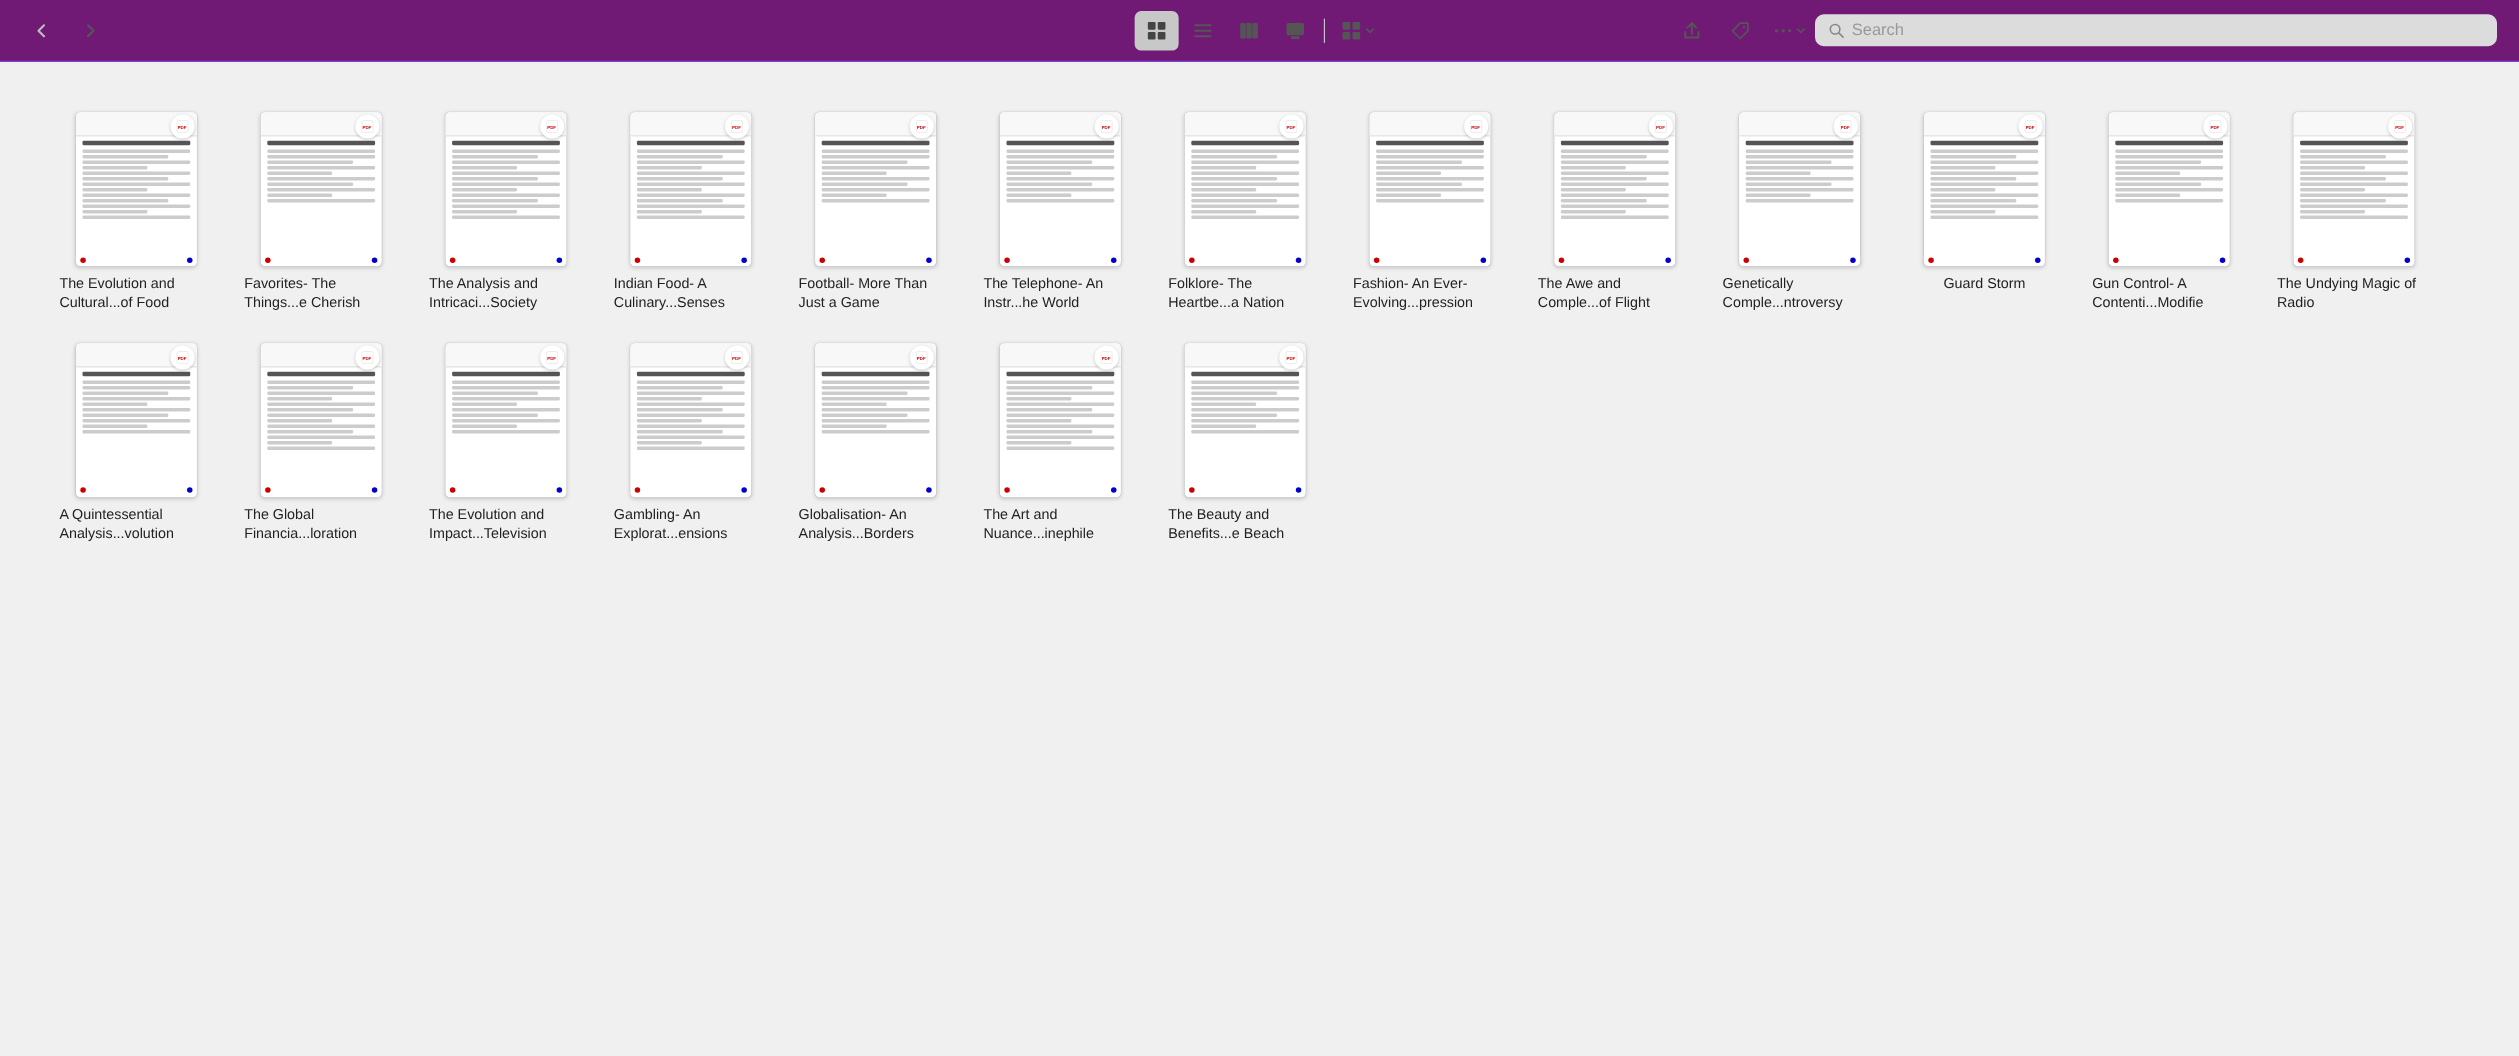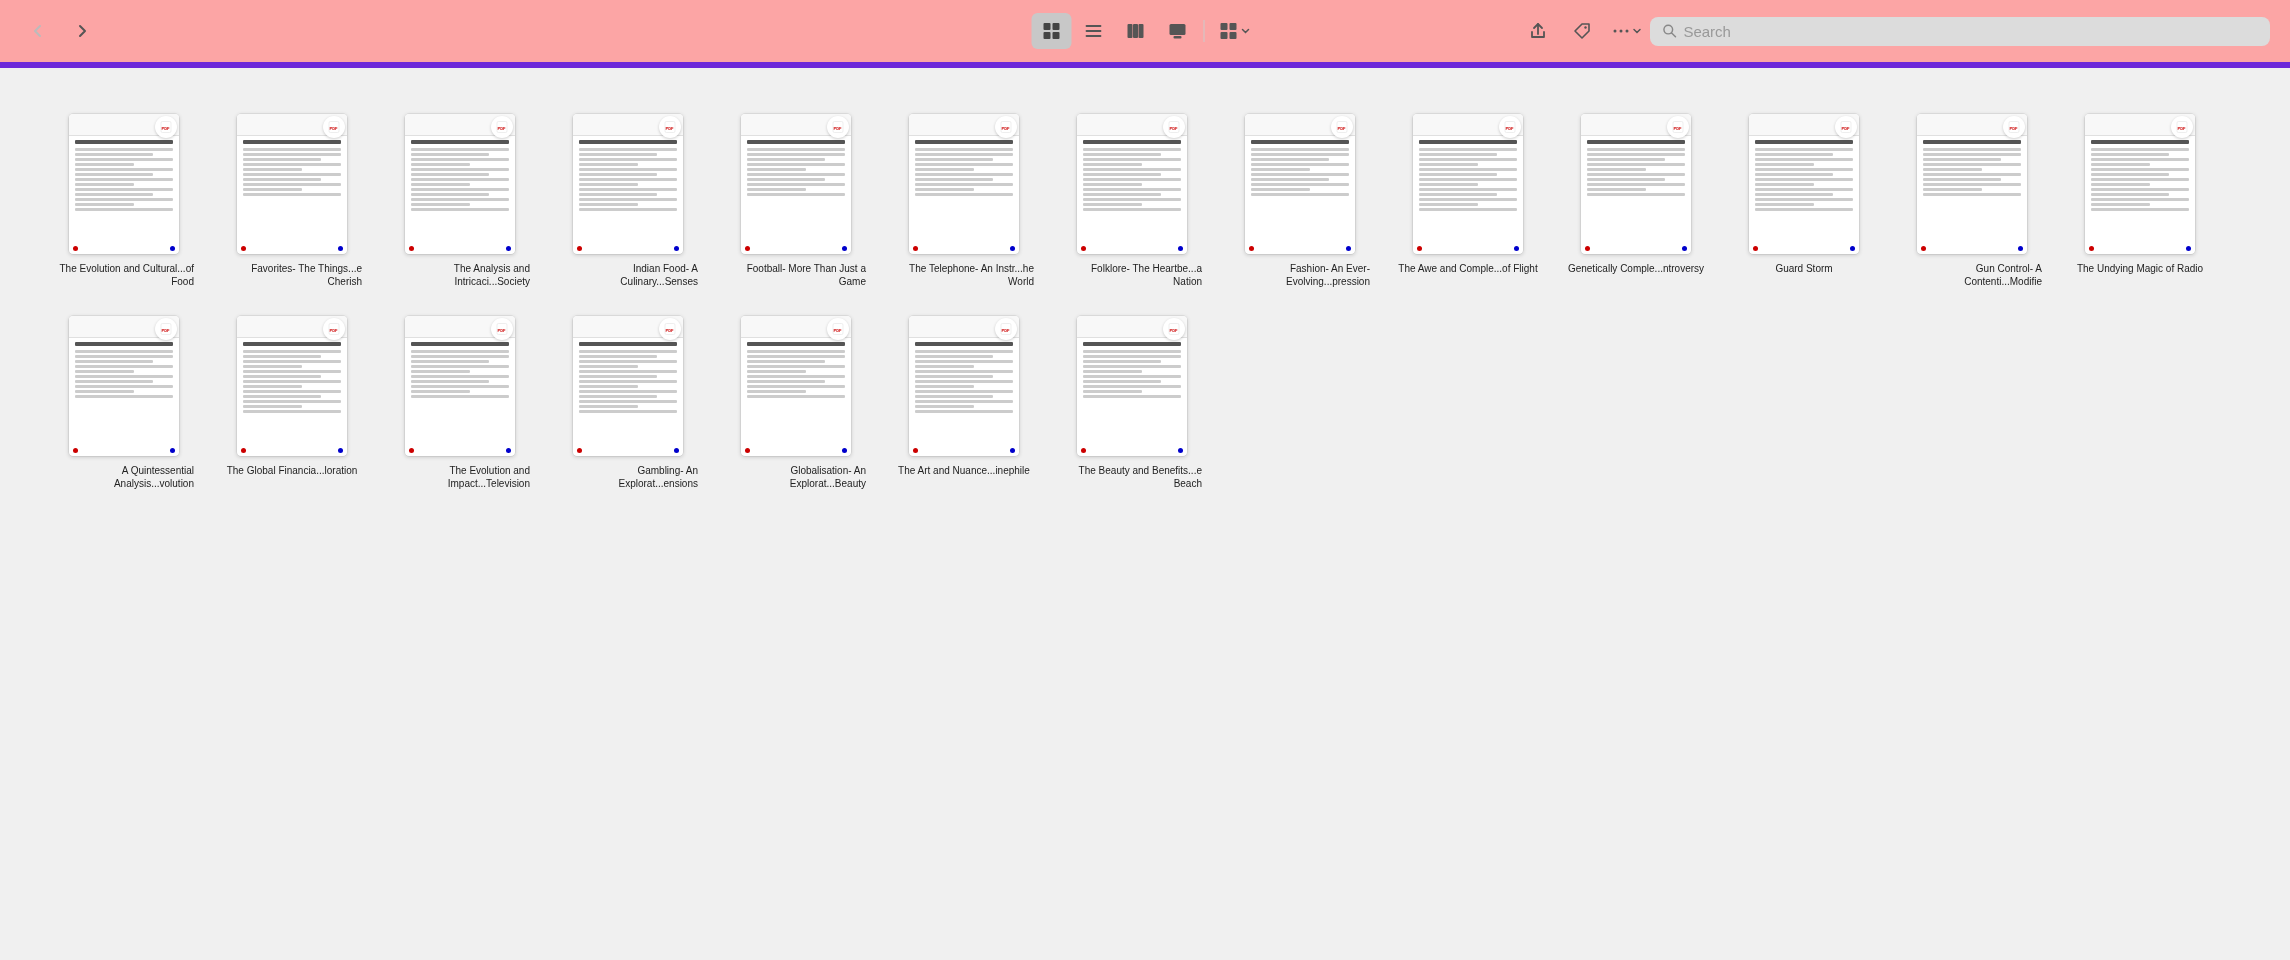--- a/index.html
+++ b/index.html
@@ -8,23 +8,23 @@
       background: #f0f0f0;
       width: 2290px;
       min-height: 960px;
       overflow-x: hidden;
     }
 
     
     .toolbar {
       display: flex;
       align-items: center;
-      background: #fca5a5;
-      border-bottom: 6px solid #6d28d9;
-      height: 68px;
+      background: #701a75;
+      border-bottom: 1px solid #6d28d9;
+      height: 56px;
       padding: 0 20px;
       gap: 8px;
     }
     .nav-btn {
       width: 36px;
       height: 36px;
       border-radius: 50%;
       border: none;
       background: transparent;
       display: flex;
@@ -204,23 +204,23 @@
       display: flex;
       align-items: center;
       justify-content: center;
       box-shadow: 0 1px 3px rgba(0,0,0,0.2);
       font-size: 11px;
       color: #c00;
     }
 
     .file-label {
       margin-top: 8px;
-      font-size: 10px;
+      font-size: 13px;
       color: #222;
-      text-align: right;
+      text-align: left;
       line-height: 1.3;
       max-width: 140px;
       word-break: break-word;
     }
   </style>
 </head>
 <body>
 
 <div class="toolbar">
   <button class="nav-btn disabled">
@@ -874,21 +874,21 @@
           <div class="thumb-line medium"></div>
           <div class="thumb-line full"></div>
           <div class="thumb-line short"></div>
           <div class="thumb-line full"></div>
         </div>
         <div class="thumb-footer">
           <div class="thumb-dot-red"></div>
           <div class="thumb-dot-blue"></div>
         </div>
       </div>
-      <div class="file-label">Globalisation- An Explorat...Beauty</div>
+      <div class="file-label">Globalisation- An Analysis...Borders</div>
     </div>
     <div class="file-item">
       <div class="thumbnail">
         <div class="thumb-header">
           <div class="thumb-badge">
             <svg width="12" height="12" viewBox="0 0 12 12" fill="none">
               <rect x="1" y="0.5" width="10" height="11" rx="1.5" fill="white" stroke="#ddd" stroke-width="0.5"></rect>
               <text x="1.5" y="8.5" font-size="4" fill="#c00" font-weight="bold" font-family="Arial">PDF</text>
             </svg>
           </div>

